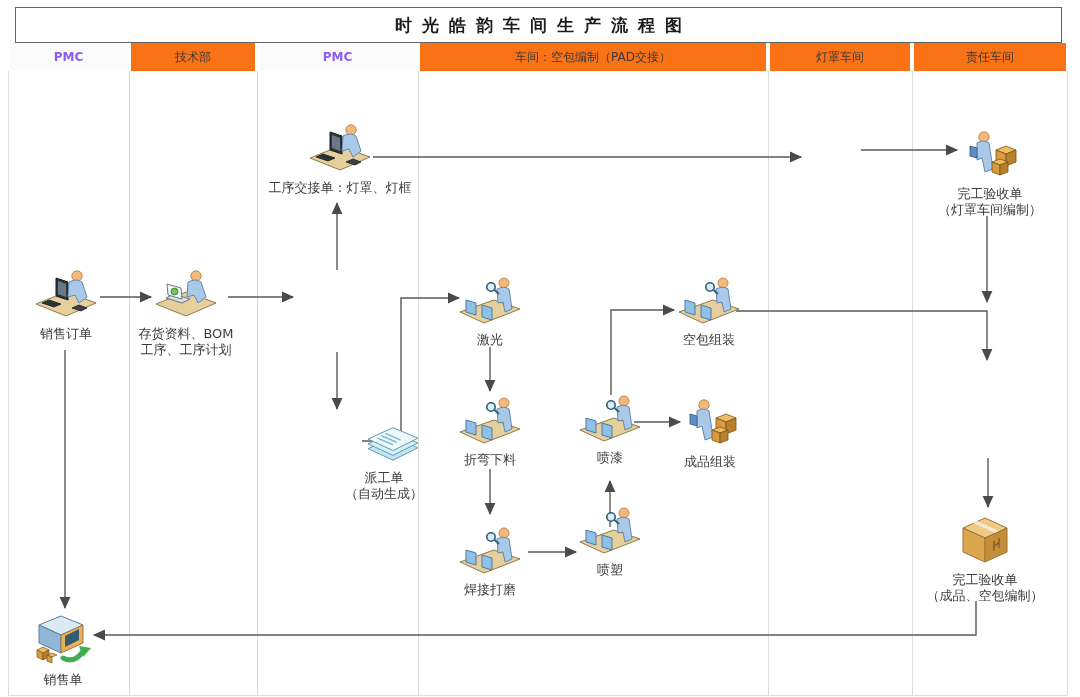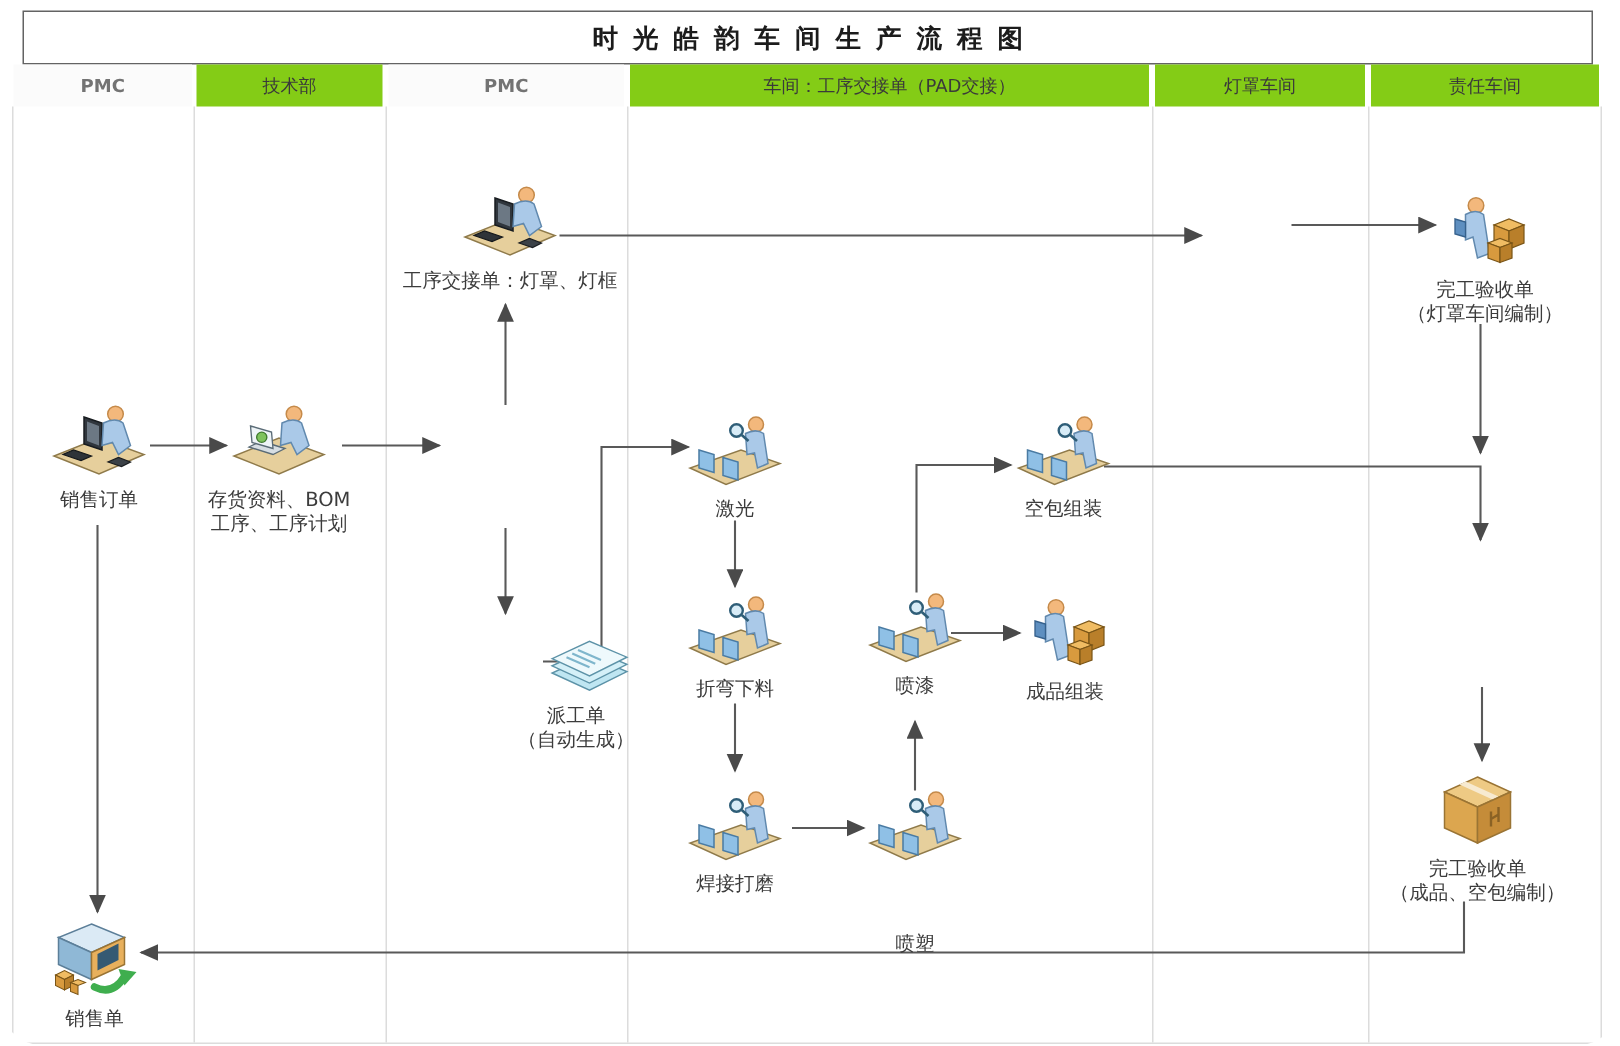--- a/index.html
+++ b/index.html
@@ -1,23 +1,23 @@
 <!DOCTYPE html>
 <html><head>
 <meta charset="utf-8">
 <style>
   html,body{margin:0;padding:0;background:#fff;}
   body{font-family:"DejaVu Sans","Liberation Sans",sans-serif;}
-  .canvas{position:relative;width:1080px;height:697px;background:#fff;overflow:hidden;border-radius:29px;}
+  .canvas{position:relative;width:1080px;height:697px;background:#fff;overflow:hidden;}
   .title-box{position:absolute;left:15px;top:7px;width:1045px;height:34px;
     border:1.6px solid #636363;background:#fff;display:flex;align-items:center;justify-content:center;}
   .title-box span{font-size:17px;font-weight:600;color:#1c1c1c;letter-spacing:10px;padding-left:10px;}
   .hcell{position:absolute;top:43px;height:28px;display:flex;align-items:center;justify-content:center;
-    font-size:12px;color:#3a3a3a;background:#84cc16;}
-  .hcell.pmc{background:#fbfbfb;font-weight:bold;color:#737373;}
+    font-size:12px;color:#3a3a3a;background:#f97316;}
+  .hcell.pmc{background:#fbfbfb;font-weight:bold;color:#8b5cf6;}
   .vline{position:absolute;top:71px;height:624px;width:1px;background:#dcdcdc;}
   .hline{position:absolute;left:8px;top:695px;width:1059px;height:1px;background:#dcdcdc;}
   .wires{position:absolute;left:0;top:0;width:1080px;height:697px;}
   .node{position:absolute;width:170px;display:flex;flex-direction:column;align-items:center;}
   .node .lbl{margin-top:2px;font-size:13px;line-height:1.22;color:#3c3c3c;text-align:center;white-space:pre-line;}
   .defs{position:absolute;width:0;height:0;overflow:hidden;}
 </style>
 </head>
 <body>
 
@@ -111,21 +111,21 @@
 
 <div class="canvas">
 
   <div class="title-box">
     <span>时光皓韵车间生产流程图</span>
   </div>
 
   <div class="hcell pmc" style="left:9px;width:119px;">PMC</div>
   <div class="hcell" style="left:131px;width:124px;">技术部</div>
   <div class="hcell pmc" style="left:259px;width:157px;">PMC</div>
-  <div class="hcell" style="left:420px;width:346px;">车间：工序交接单（PAD交接）</div>
+  <div class="hcell" style="left:420px;width:346px;">车间：空包编制（PAD交接）</div>
   <div class="hcell" style="left:770px;width:140px;text-align:right;">灯罩车间</div>
   <div class="hcell" style="left:914px;width:152px;">责任车间</div>
 
   <div class="vline" style="left:8px;"></div>
   <div class="vline" style="left:129px;"></div>
   <div class="vline" style="left:257px;"></div>
   <div class="vline" style="left:418px;"></div>
   <div class="vline" style="left:768px;"></div>
   <div class="vline" style="left:912px;"></div>
   <div class="vline" style="left:1067px;"></div>
@@ -204,21 +204,21 @@
     <div class="lbl">折弯下料</div>
   </div>
 
   <div class="node" style="left:405px;top:526px;">
     <span><svg width="64" height="50">
           <use href="#i-bench"></use>
         </svg></span>
     <div class="lbl">焊接打磨</div>
   </div>
 
-  <div class="node" style="left:525px;top:526px;gap:40px;">
+  <div class="node" style="left:525px;top:506px;">
     <span><svg width="64" height="50">
           <use href="#i-bench"></use>
         </svg></span>
     <div class="lbl">喷塑</div>
   </div>
 
   <div class="node" style="left:525px;top:394px;">
     <span><svg width="64" height="50">
           <use href="#i-bench"></use>
         </svg></span>

